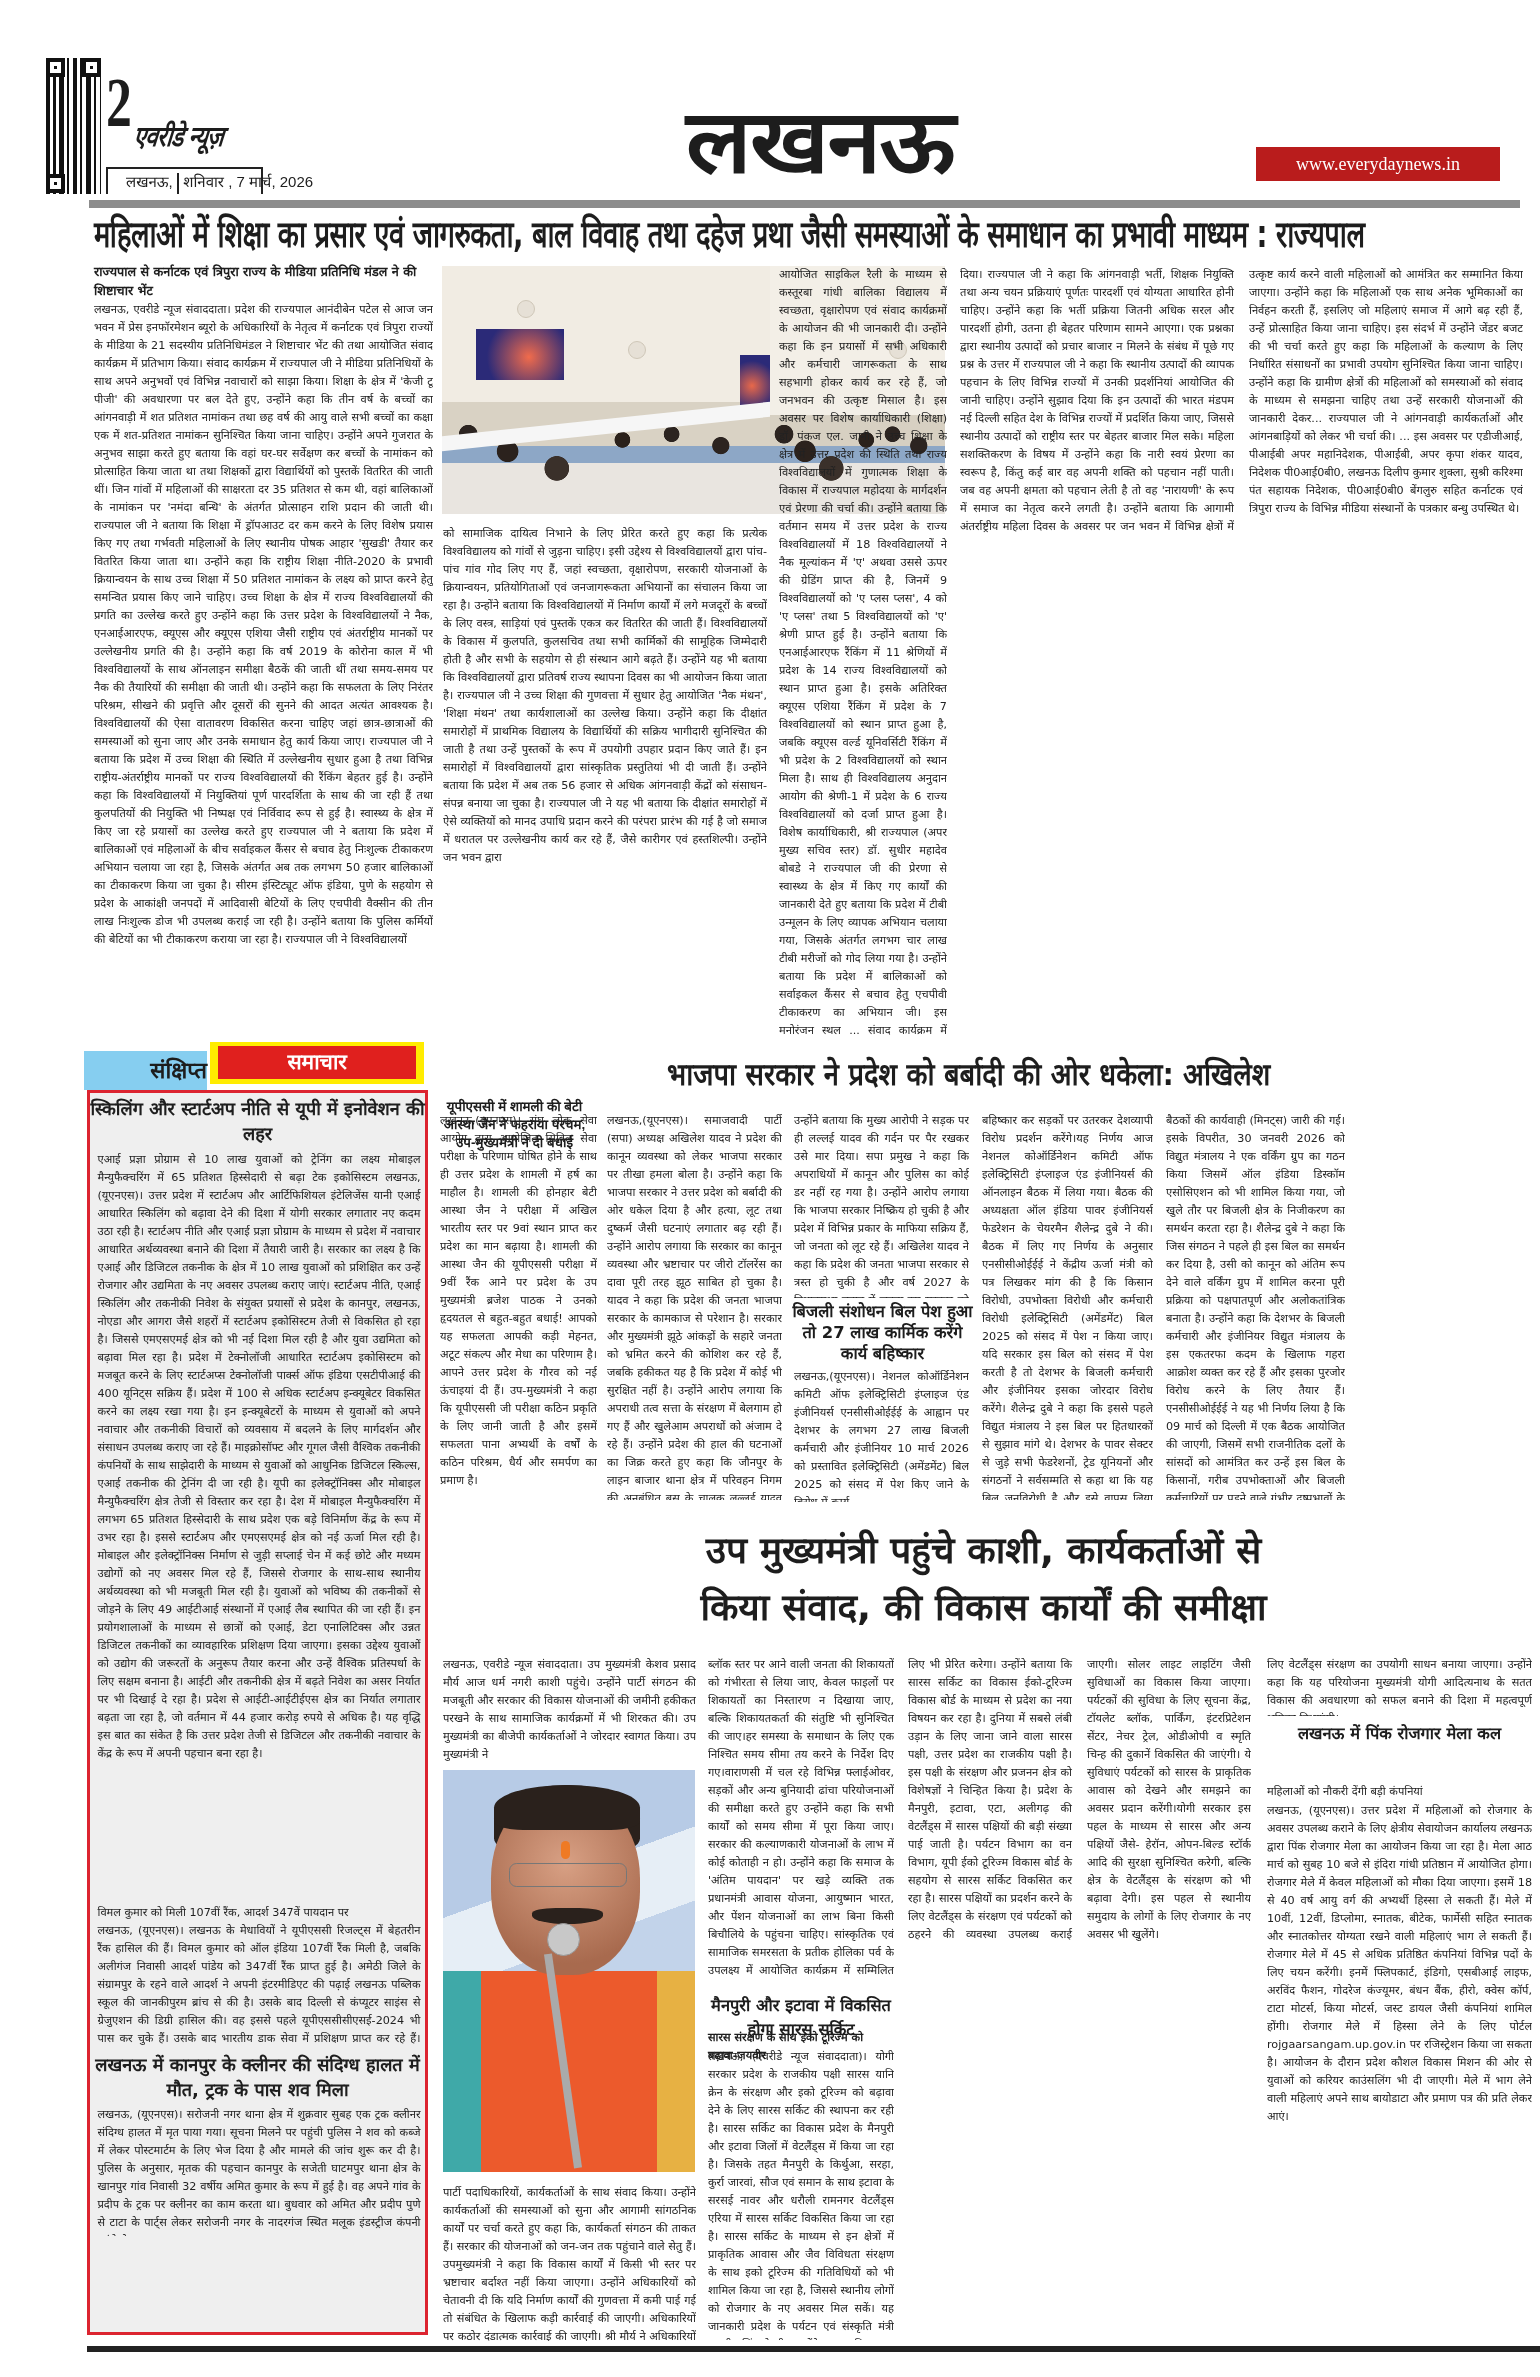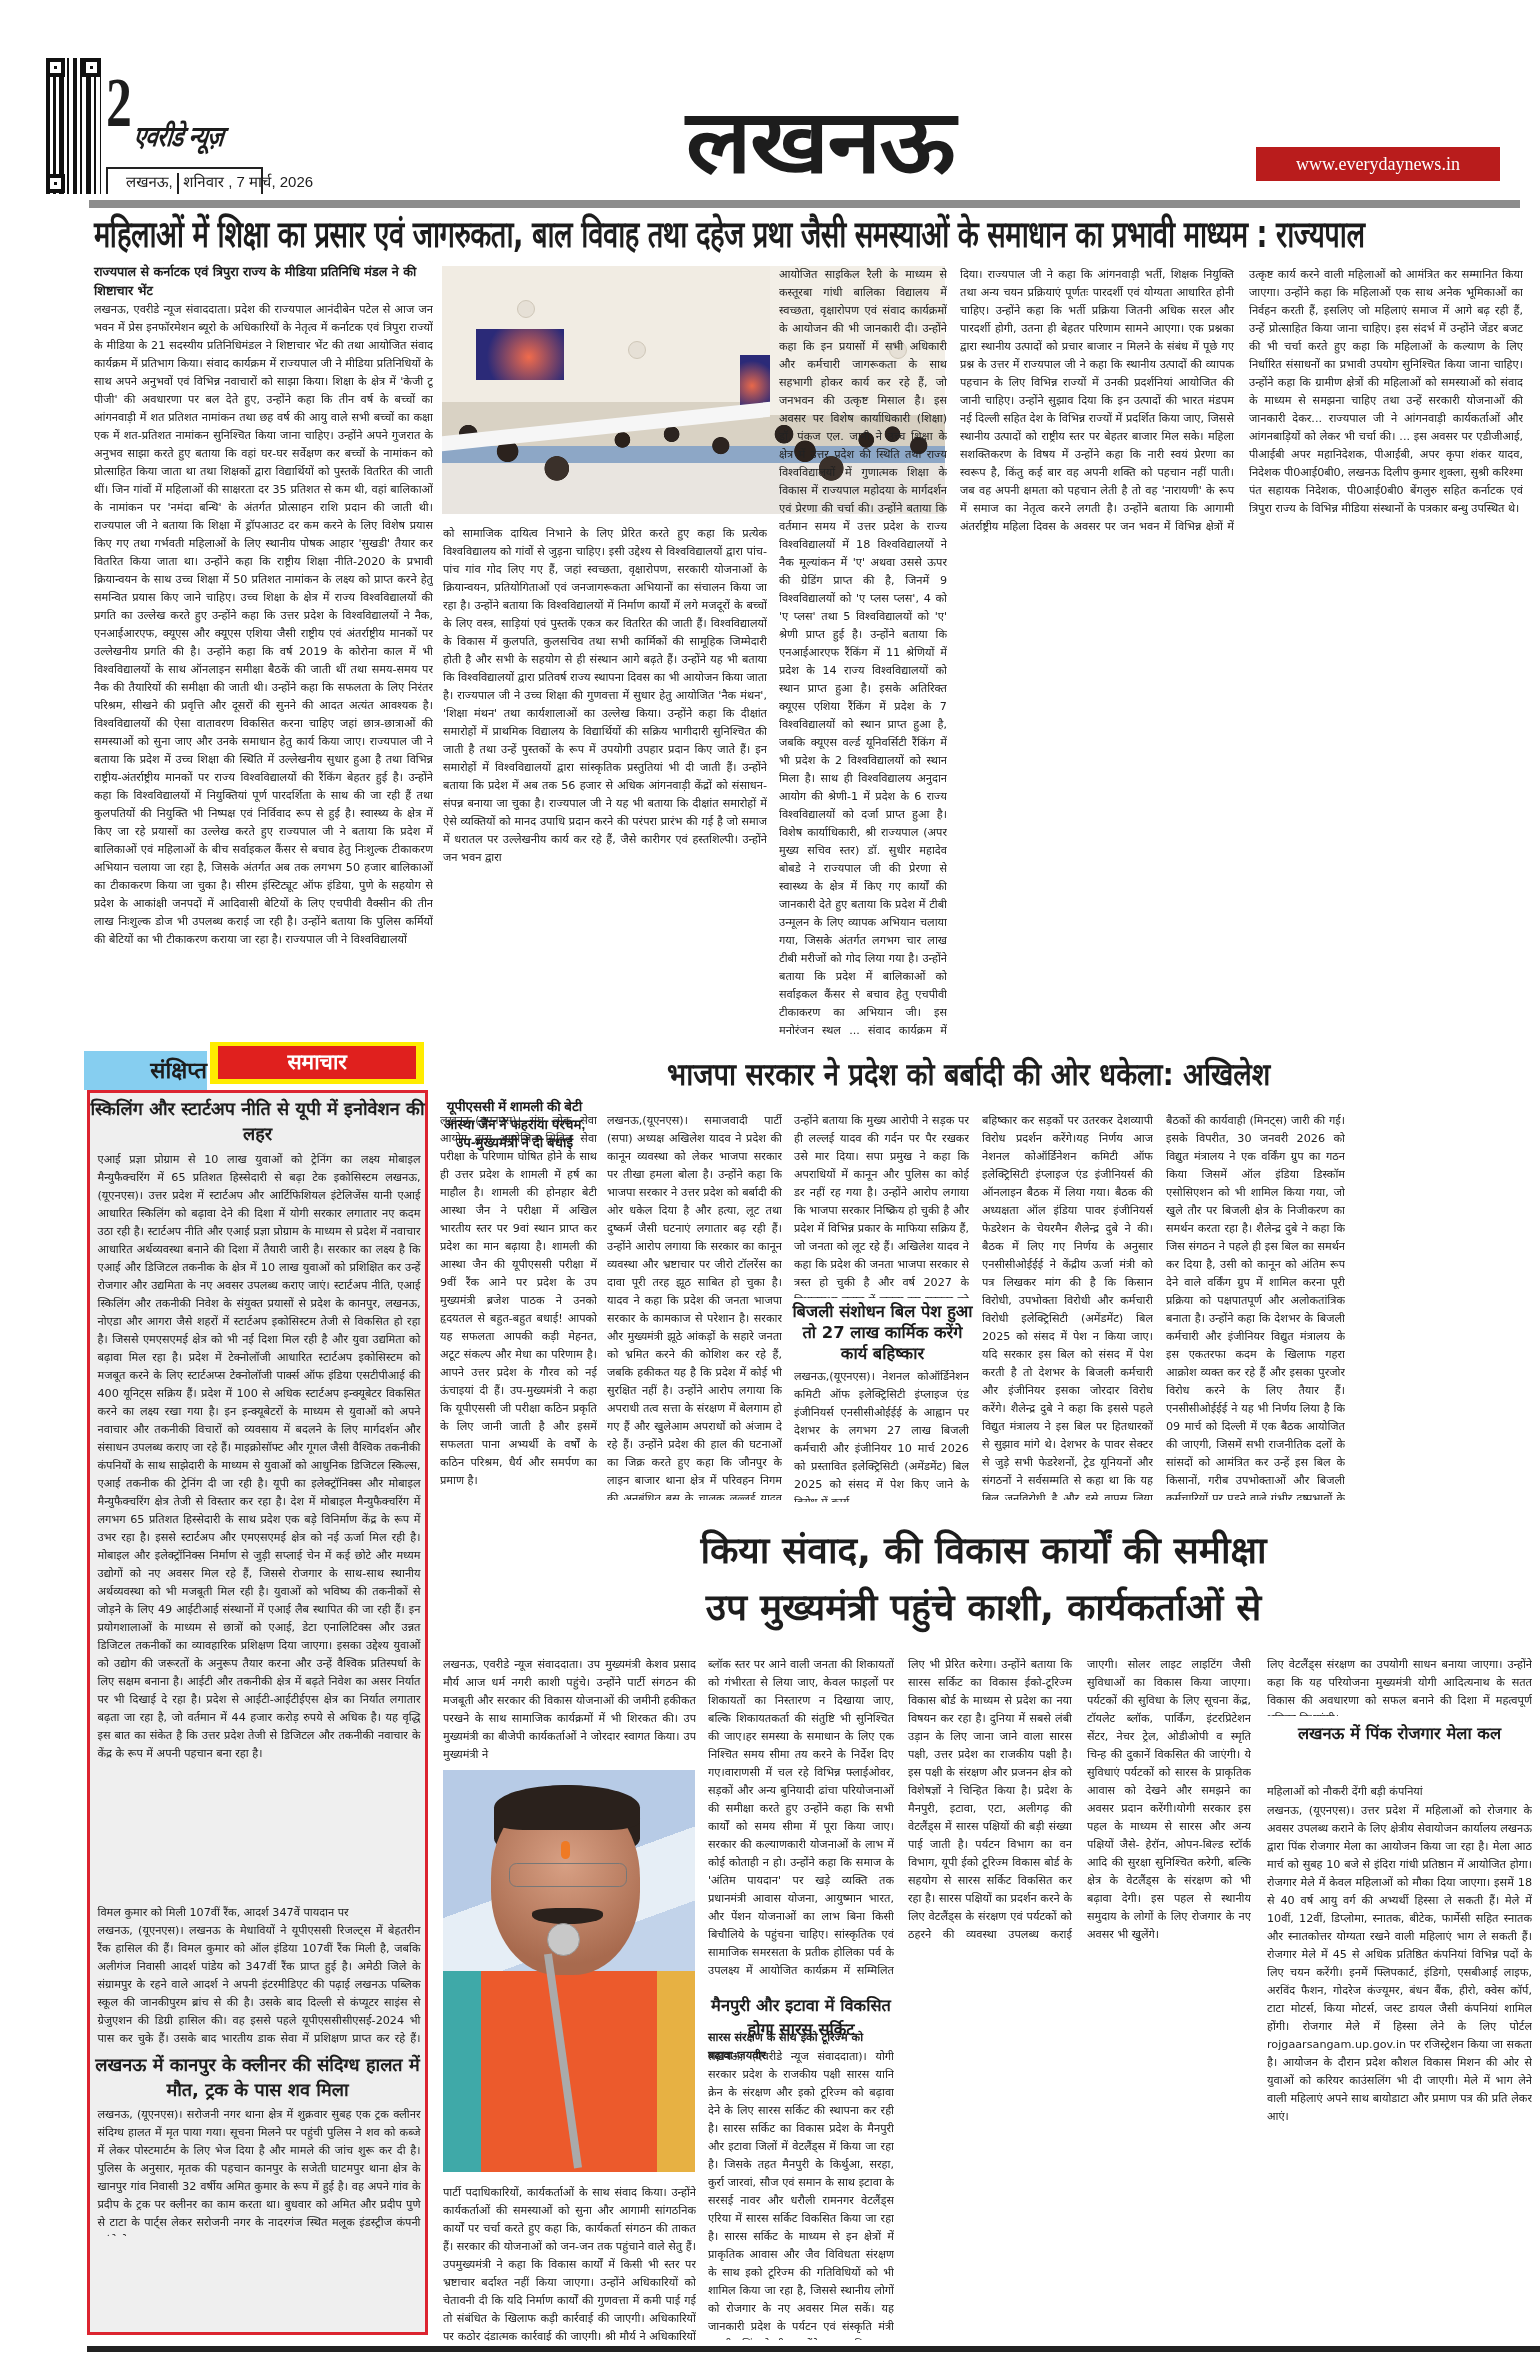--- a/index.html
+++ b/index.html
@@ -120,22 +120,22 @@
 
 <div class="abs akhilesh">भाजपा सरकार ने प्रदेश को बर्बादी की ओर धकेला: अखिलेश</div>
 <div class="abs col" style="left:607px;top:1112px;width:175px;height:388px;">लखनऊ,(यूएनएस)। समाजवादी पार्टी (सपा) अध्यक्ष अखिलेश यादव ने प्रदेश की कानून व्यवस्था को लेकर भाजपा सरकार पर तीखा हमला बोला है। उन्होंने कहा कि भाजपा सरकार ने उत्तर प्रदेश को बर्बादी की ओर धकेल दिया है और हत्या, लूट तथा दुष्कर्म जैसी घटनाएं लगातार बढ़ रही हैं। उन्होंने आरोप लगाया कि सरकार का कानून व्यवस्था और भ्रष्टाचार पर जीरो टॉलरेंस का दावा पूरी तरह झूठ साबित हो चुका है। यादव ने कहा कि प्रदेश की जनता भाजपा सरकार के कामकाज से परेशान है। सरकार और मुख्यमंत्री झूठे आंकड़ों के सहारे जनता को भ्रमित करने की कोशिश कर रहे हैं, जबकि हकीकत यह है कि प्रदेश में कोई भी सुरक्षित नहीं है। उन्होंने आरोप लगाया कि अपराधी तत्व सत्ता के संरक्षण में बेलगाम हो गए हैं और खुलेआम अपराधों को अंजाम दे रहे हैं। उन्होंने प्रदेश की हाल की घटनाओं का जिक्र करते हुए कहा कि जौनपुर के लाइन बाजार थाना क्षेत्र में परिवहन निगम की अनुबंधित बस के चालक लल्लई यादव की पीट-पीटकर हत्या कर दी गई।</div>
 <div class="abs col" style="left:794px;top:1112px;width:175px;height:186px;">उन्होंने बताया कि मुख्य आरोपी ने सड़क पर ही लल्लई यादव की गर्दन पर पैर रखकर उसे मार दिया। सपा प्रमुख ने कहा कि अपराधियों में कानून और पुलिस का कोई डर नहीं रह गया है। उन्होंने आरोप लगाया कि भाजपा सरकार निष्क्रिय हो चुकी है और प्रदेश में विभिन्न प्रकार के माफिया सक्रिय हैं, जो जनता को लूट रहे हैं। अखिलेश यादव ने कहा कि प्रदेश की जनता भाजपा सरकार से त्रस्त हो चुकी है और वर्ष 2027 के विधानसभा चुनाव में जनता इस सरकार को हटाने का मन बना चुकी है।</div>
 <div class="abs bijli" style="left:791px;width:183px;">बिजली संशोधन बिल पेश हुआ तो 27 लाख कार्मिक करेंगे कार्य बहिष्कार</div>
 <div class="abs col" style="left:794px;top:1368px;width:175px;height:134px;">लखनऊ,(यूएनएस)। नेशनल कोऑर्डिनेशन कमिटी ऑफ इलेक्ट्रिसिटी इंप्लाइज एंड इंजीनियर्स एनसीसीओईईई के आह्वान पर देशभर के लगभग 27 लाख बिजली कर्मचारी और इंजीनियर 10 मार्च 2026 को प्रस्तावित इलेक्ट्रिसिटी (अमेंडमेंट) बिल 2025 को संसद में पेश किए जाने के विरोध में कार्य</div>
 <div class="abs col" style="left:982px;top:1112px;width:171px;height:388px;">बहिष्कार कर सड़कों पर उतरकर देशव्यापी विरोध प्रदर्शन करेंगे।यह निर्णय आज नेशनल कोऑर्डिनेशन कमिटी ऑफ इलेक्ट्रिसिटी इंप्लाइज एंड इंजीनियर्स की ऑनलाइन बैठक में लिया गया। बैठक की अध्यक्षता ऑल इंडिया पावर इंजीनियर्स फेडरेशन के चेयरमैन शैलेन्द्र दुबे ने की। बैठक में लिए गए निर्णय के अनुसार एनसीसीओईईई ने केंद्रीय ऊर्जा मंत्री को पत्र लिखकर मांग की है कि किसान विरोधी, उपभोक्ता विरोधी और कर्मचारी विरोधी इलेक्ट्रिसिटी (अमेंडमेंट) बिल 2025 को संसद में पेश न किया जाए। यदि सरकार इस बिल को संसद में पेश करती है तो देशभर के बिजली कर्मचारी और इंजीनियर इसका जोरदार विरोध करेंगे। शैलेन्द्र दुबे ने कहा कि इससे पहले विद्युत मंत्रालय ने इस बिल पर हितधारकों से सुझाव मांगे थे। देशभर के पावर सेक्टर से जुड़े सभी फेडरेशनों, ट्रेड यूनियनों और संगठनों ने सर्वसम्मति से कहा था कि यह बिल जनविरोधी है और इसे वापस लिया जाना चाहिए लेकिन हितधारकों की टिप्पणियों को न तो सार्वजनिक किया गया और न ही परामर्श</div>
 <div class="abs col" style="left:1166px;top:1112px;width:179px;height:388px;">बैठकों की कार्यवाही (मिनट्स) जारी की गई। इसके विपरीत, 30 जनवरी 2026 को विद्युत मंत्रालय ने एक वर्किंग ग्रुप का गठन किया जिसमें ऑल इंडिया डिस्कॉम एसोसिएशन को भी शामिल किया गया, जो खुले तौर पर बिजली क्षेत्र के निजीकरण का समर्थन करता रहा है। शैलेन्द्र दुबे ने कहा कि जिस संगठन ने पहले ही इस बिल का समर्थन कर दिया है, उसी को कानून को अंतिम रूप देने वाले वर्किंग ग्रुप में शामिल करना पूरी प्रक्रिया को पक्षपातपूर्ण और अलोकतांत्रिक बनाता है। उन्होंने कहा कि देशभर के बिजली कर्मचारी और इंजीनियर विद्युत मंत्रालय के इस एकतरफा कदम के खिलाफ गहरा आक्रोश व्यक्त कर रहे हैं और इसका पुरजोर विरोध करने के लिए तैयार हैं। एनसीसीओईईई ने यह भी निर्णय लिया है कि 09 मार्च को दिल्ली में एक बैठक आयोजित की जाएगी, जिसमें सभी राजनीतिक दलों के सांसदों को आमंत्रित कर उन्हें इस बिल के किसानों, गरीब उपभोक्ताओं और बिजली कर्मचारियों पर पड़ने वाले गंभीर दुष्प्रभावों के बारे में जानकारी दी जाएगी।</div>
 
 <div class="abs kashi">
+  <div>उप मुख्यमंत्री पहुंचे काशी, कार्यकर्ताओं से</div>
   <div>किया संवाद, की विकास कार्यों की समीक्षा</div>
-  <div>उप मुख्यमंत्री पहुंचे काशी, कार्यकर्ताओं से</div>
 </div>
 <div class="abs col" style="left:443px;top:1656px;width:253px;height:112px;">लखनऊ, एवरीडे न्यूज संवाददाता। उप मुख्यमंत्री केशव प्रसाद मौर्य आज धर्म नगरी काशी पहुंचे। उन्होंने पार्टी संगठन की मजबूती और सरकार की विकास योजनाओं की जमीनी हकीकत परखने के साथ सामाजिक कार्यक्रमों में भी शिरकत की। उप मुख्यमंत्री का बीजेपी कार्यकर्ताओं ने जोरदार स्वागत किया। उप मुख्यमंत्री ने</div>
 <div class="abs maurya">
   <div class="body"></div>
   <div class="hair"></div>
   <div class="face"></div>
   <div class="hair" style="height:45px"></div>
   <div class="tilak"></div>
   <div class="glasses"></div>
   <div class="mous"></div>

